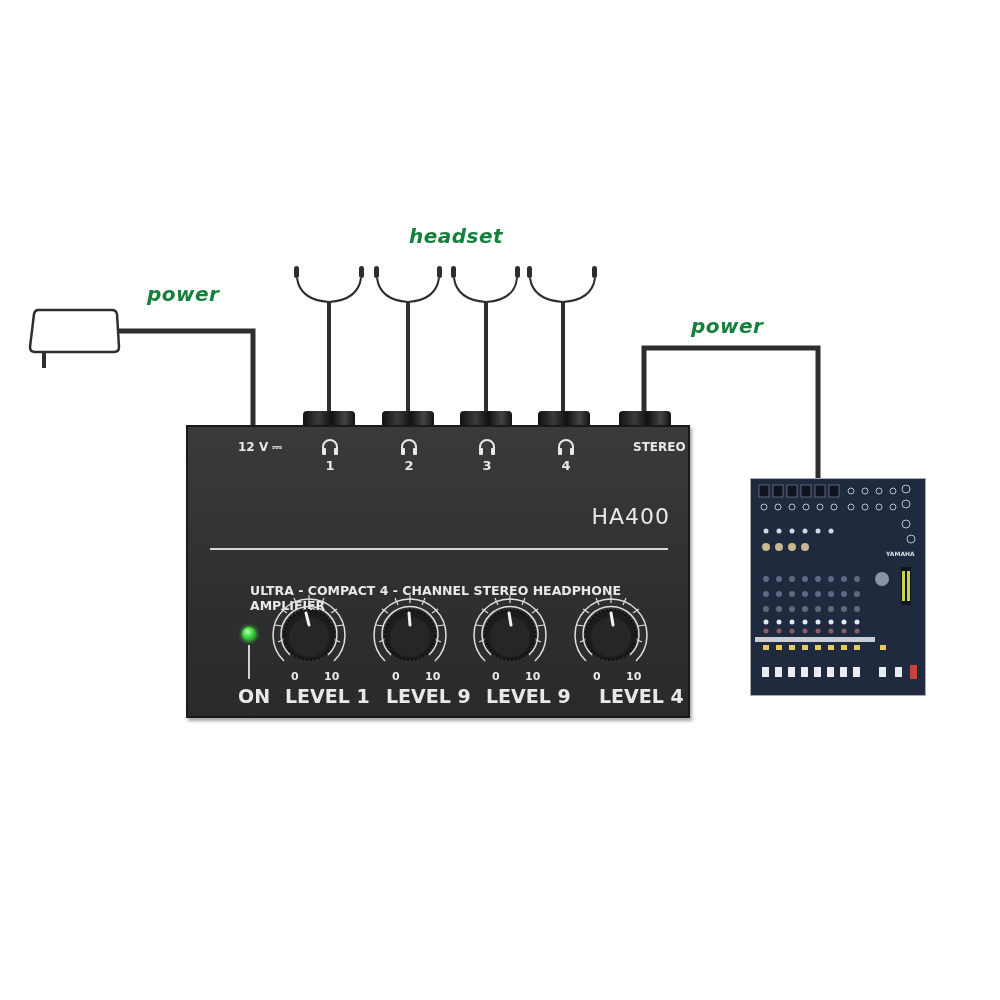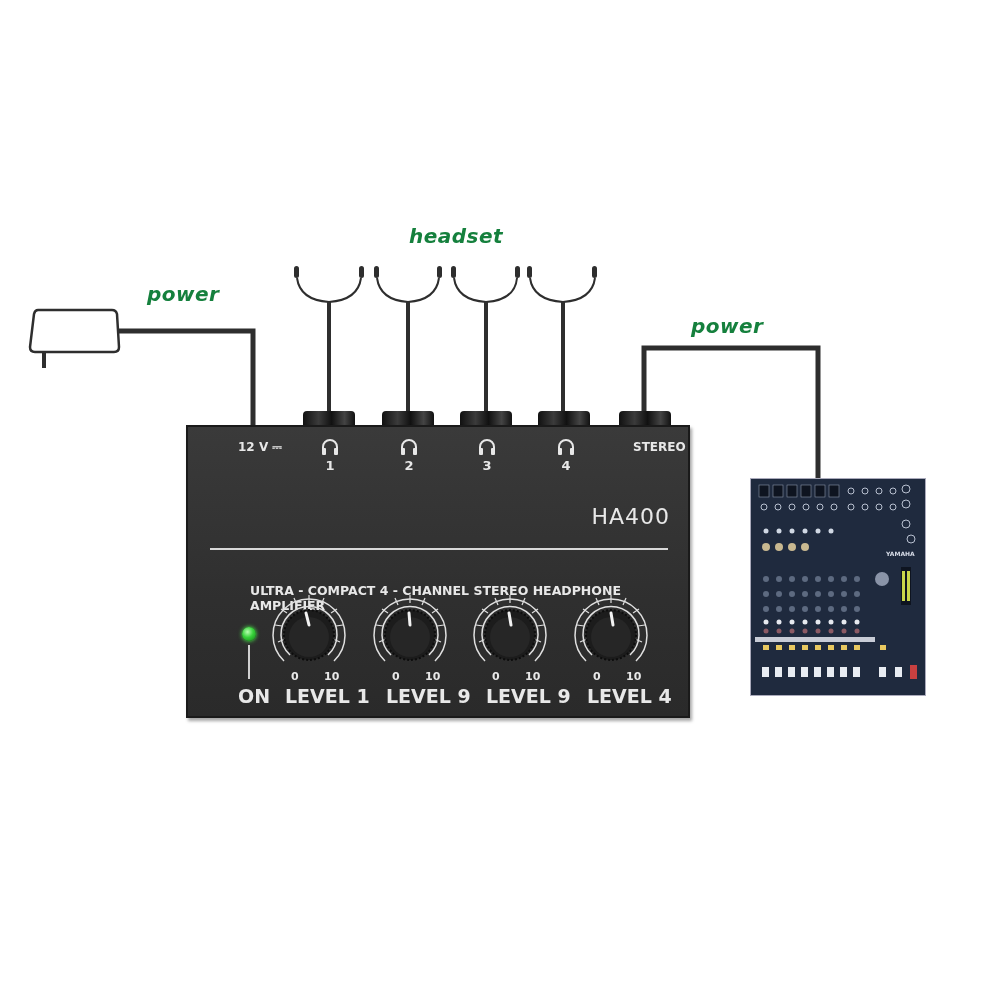--- a/index.html
+++ b/index.html
@@ -214,21 +214,21 @@
           <line x1="77" y1="36" x2="70" y2="37"></line>
           <line x1="74" y1="53" x2="67" y2="50"></line>
       </g>
       <circle cx="43" cy="46" r="25" fill="#1c1c1c" stroke="#0d0d0d" stroke-width="2" stroke-dasharray="2 2"></circle>
       <circle cx="43" cy="48" r="20" fill="#262626"></circle>
       <line x1="43" y1="24" x2="45" y2="36" stroke="#f2f2f2" stroke-width="3" stroke-linecap="round"></line>
     </svg>
   </div>
   <div class="dev-text knob-scale" style="left:405px; top:243px;">0</div>
   <div class="dev-text knob-scale" style="left:438px; top:243px;">10</div>
-  <div class="dev-text level-label" style="left:399px; top:258px;text-align:center;">LEVEL 4</div>
+  <div class="dev-text level-label" style="left:411px; top:258px;text-align:center;">LEVEL 4</div>
 </div>
 
 <div class="mixer">
   <svg width="174" height="216" viewBox="0 0 174 216">
     <rect x="0" y="0" width="174" height="216" fill="#1f2a3e"></rect>
 
     <g fill="#0e1420" stroke="#8a94a8" stroke-width="0.6">
       <rect x="8" y="6" width="10" height="12"></rect>
         <rect x="22" y="6" width="10" height="12"></rect>
         <rect x="36" y="6" width="10" height="12"></rect>

